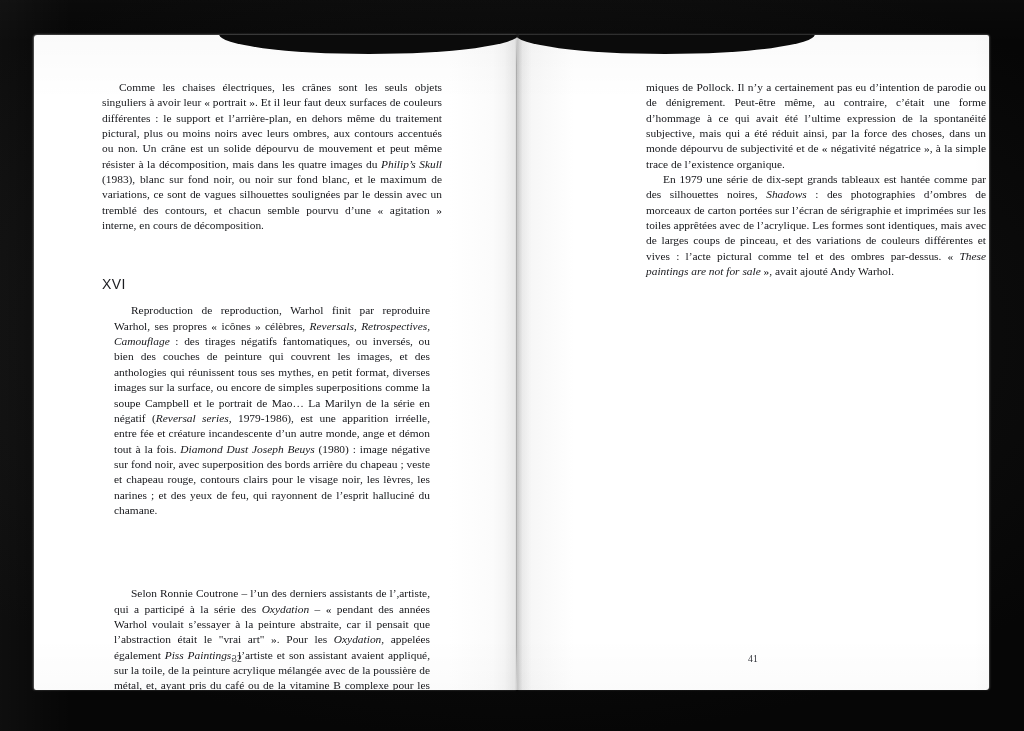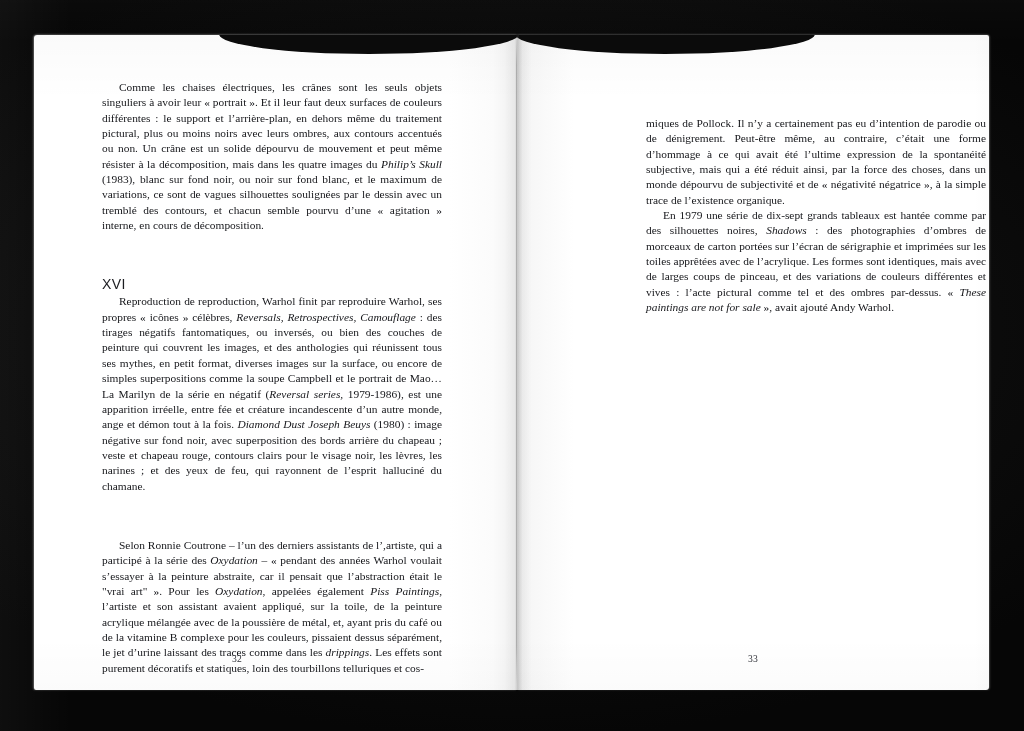--- a/index.html
+++ b/index.html
@@ -140,35 +140,35 @@
     -webkit-font-smoothing: antialiased;
   }
   .col-left  { left: 68px; }
   .col-right { left: 129px; }
 
   .para {
     margin: 0;
     text-indent: 17px;
     hyphens: manual;
   }
-  .para.noindent { text-indent: 0; margin-top: 36px; }
+  .para.noindent { text-indent: 0; }
 
   .section {
     margin-top: 0;
   }
   .sec-num {
     font-family: "Liberation Sans", sans-serif;
     font-size: 14px;
     letter-spacing: .4px;
     color: #1b1c20;
     margin: 0 0 3px 0;
     line-height: 14px;
   }
   .sec-body {
-    margin: 0;
+    margin: 12px;
     text-indent: 17px;
   }
 
   .gap-xvi  { height: 44px; }
   .gap-xvii { height: 44px; }
 
   i, .it { font-style: italic; }
 
   .folio {
     position: absolute;
@@ -238,16 +238,16 @@
       <div class="column col-right">
         <p class="para noindent"><span>miques de Pollock. Il n’y a certainement pas eu d’intention de parodie ou de dénigrement. Peut-être même, au contraire, c’était une forme d’hommage à ce qui avait été l’ultime expression de la spontanéité subjective, mais qui a été réduit ainsi, par la force des choses, dans un monde dépourvu de subjectivité et de « négativité négatrice », à la simple trace de l’existence organique.</span></p>
         <p class="para"><span>En 1979 une série de dix-sept grands tableaux est hantée comme par des silhouettes noires, </span><i>Shadows</i><span> : des photographies d’ombres de morceaux de carton portées sur l’écran de sérigraphie et imprimées sur les toiles apprêtées avec de l’acrylique. Les formes sont identiques, mais avec de larges coups de pinceau, et des variations de couleurs différentes et vives : l’acte pictural comme tel et des ombres par-dessus. « </span><i>These paintings are not for sale</i><span> », avait ajouté Andy Warhol.</span></p>
       </div>
     </div>
 
     <div id="gutter"></div>
     <div id="gutter-line"></div>
 
     <div class="folio folio-left">32</div>
-    <div class="folio folio-right">33</div>
+    <div class="folio folio-right">41</div>
 
   </div>
 </div>
 
 </body></html>

